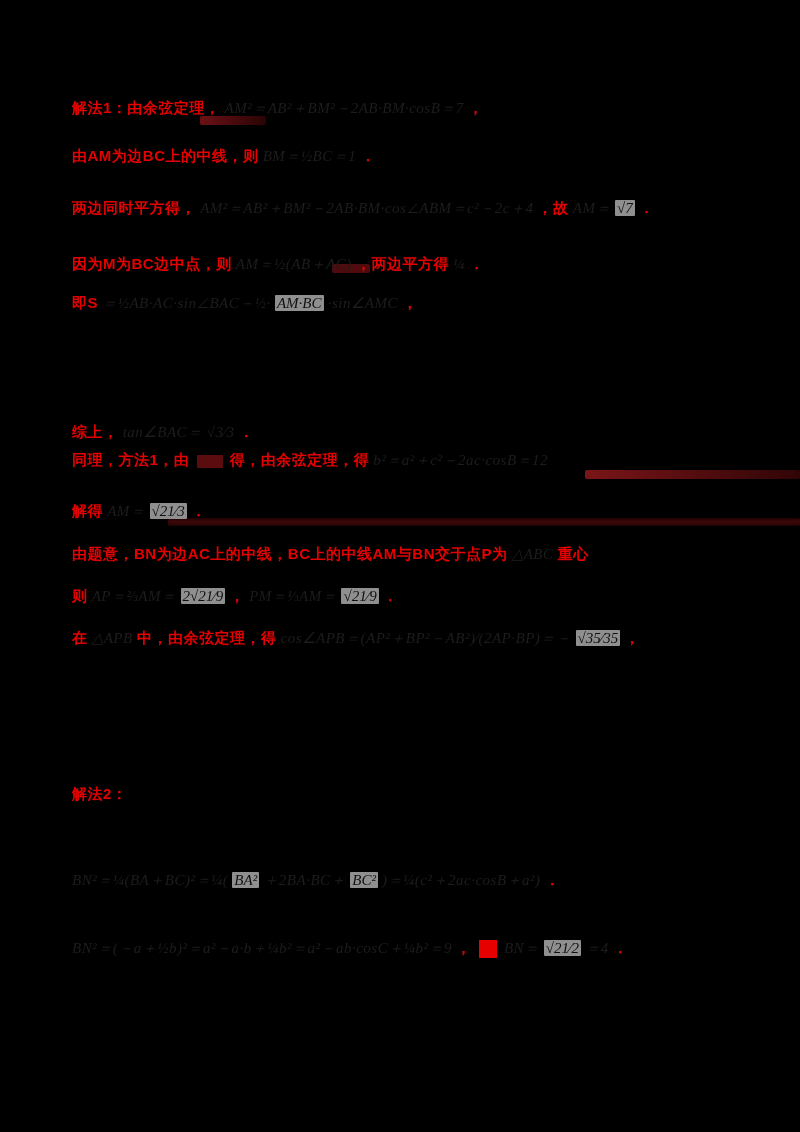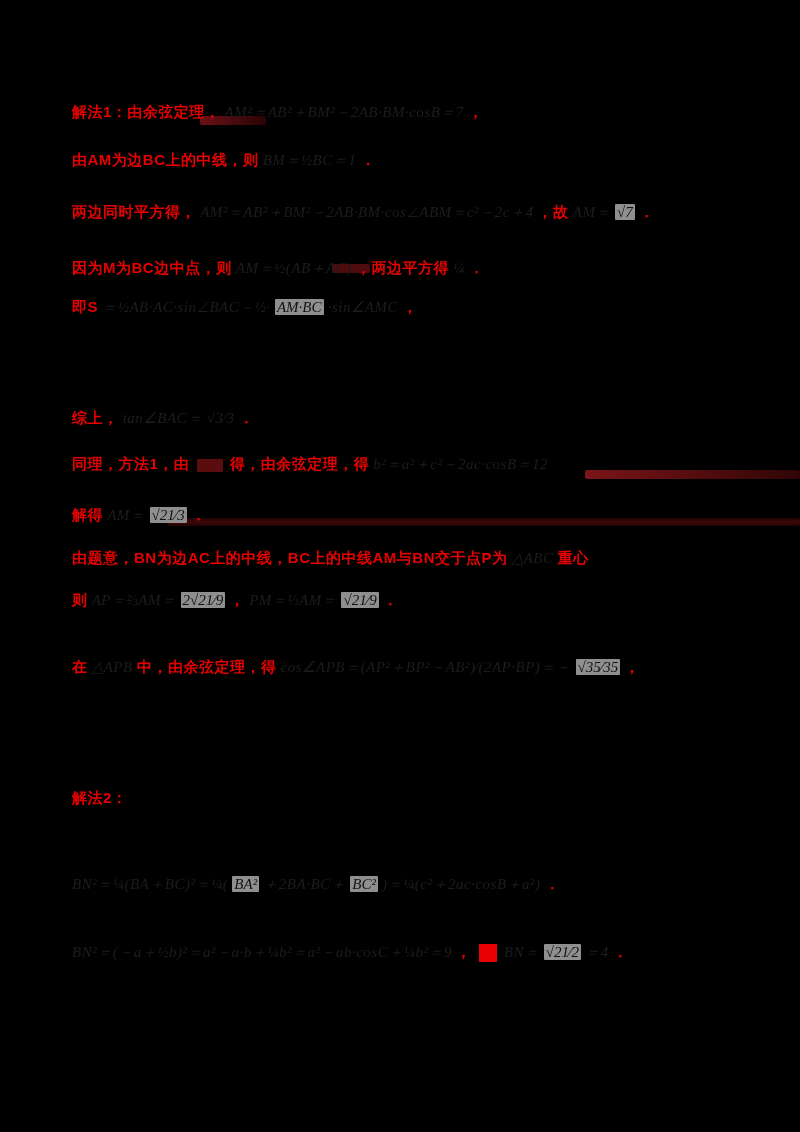--- a/index.html
+++ b/index.html
@@ -1,18 +1,18 @@
 <!DOCTYPE html>
 <html><head>
 <meta charset="utf-8">
 <style>
   html,body{margin:0;padding:0;background:#000;}
   #page{position:relative;width:800px;height:1132px;background:#000000;overflow:hidden;
         font-family:"Liberation Sans",sans-serif;}
-  .line{position:absolute;left:72px;white-space:nowrap;font-size:15px;line-height:24px;}
+  .line{position:absolute;left:72px;white-space:nowrap;font-size:15px;line-height:16px;}
   
   .r{color:#e60000;font-weight:bold;font-family:"Liberation Sans",sans-serif;letter-spacing:0.5px;}
   
   .f{color:#1d1d1d;font-family:"Liberation Serif",serif;font-style:italic;letter-spacing:0.5px;}
   
   .g{color:#101010;background:#8f8f8f;font-family:"Liberation Serif",serif;font-style:italic;
      padding:0 2px;border-radius:1px;}
   
   .rsq{display:inline-block;width:14px;height:14px;background:#e60000;vertical-align:middle;margin:0 3px;}
   
@@ -68,21 +68,21 @@
 
   <div class="line" style="top:295px">
     <span class="r">即S</span>
     <span class="f">＝½AB·AC·sin∠BAC－½·</span>
     <span class="g">AM·BC</span>
     <span class="f">·sin∠AMC</span>
     <span class="r">，</span>
   </div>
 
 
-  <div class="line" style="top:406px">
+  <div class="line" style="top:424px">
     <span class="r">综上，</span>
     <span class="f">tan∠BAC＝</span>
     <span class="f">√3⁄3</span>
     <span class="r">．</span>
   </div>
 
   <div class="line" style="top:452px">
     <span class="r">同理，方法1，由</span>
     <span class="rblock"></span>
     <span class="r">得，由余弦定理，得</span>
@@ -105,21 +105,21 @@
   <div class="line" style="top:588px">
     <span class="r">则</span>
     <span class="f">AP＝⅔AM＝</span>
     <span class="g">2√21⁄9</span>
     <span class="r">，</span>
     <span class="f">PM＝⅓AM＝</span>
     <span class="g">√21⁄9</span>
     <span class="r">．</span>
   </div>
 
-  <div class="line" style="top:655px">
+  <div class="line" style="top:630px">
     <span class="r">在</span>
     <span class="f">△APB</span>
     <span class="r">中，由余弦定理，得</span>
     <span class="f">cos∠APB＝(AP²＋BP²－AB²)⁄(2AP·BP)＝－</span>
     <span class="g">√35⁄35</span>
     <span class="r">，</span>
   </div>
 
 
   <div class="line" style="top:786px">

